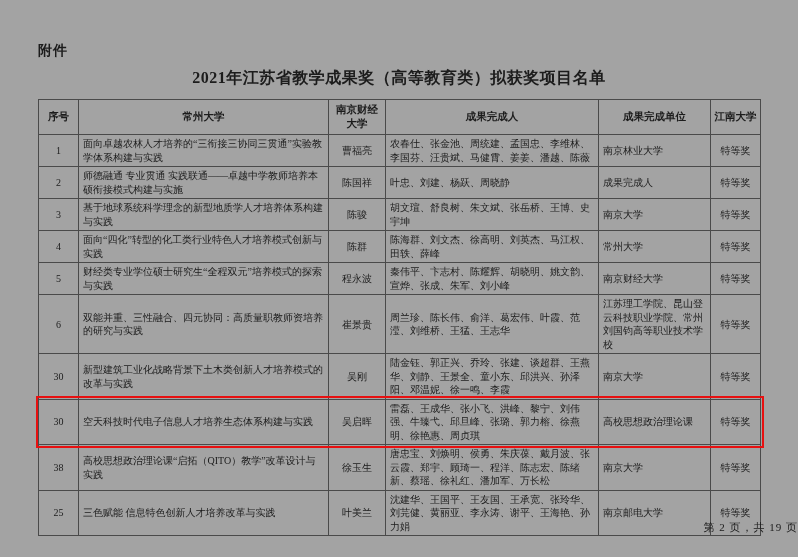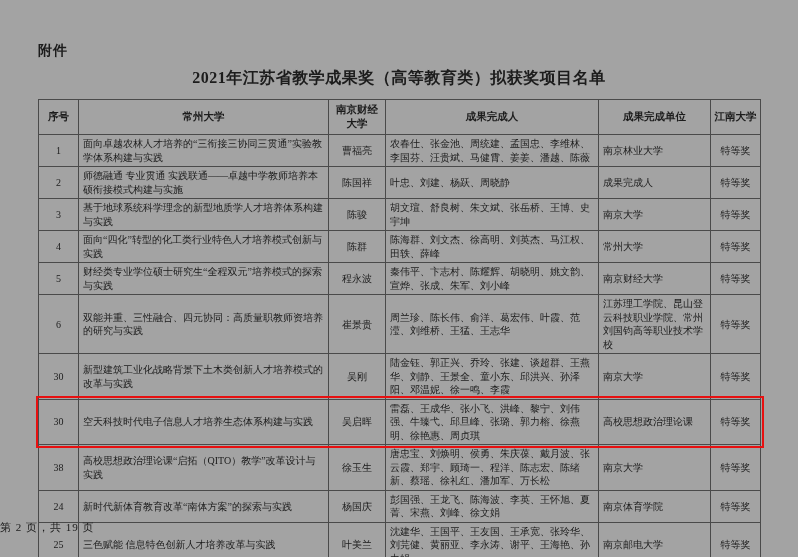--- a/index.html
+++ b/index.html
@@ -37,21 +37,21 @@
   col.c-no{width:40px;}
   col.c-title{width:250px;}
   col.c-first{width:57px;}
   col.c-authors{width:213px;}
   col.c-unit{width:112px;}
   col.c-result{width:50px;}
   td.c-no,td.c-first,td.c-result{text-align:center;}
   td.c-title,td.c-authors,td.c-unit{text-align:left;}
   tr.highlighted{outline:2.5px solid var(--red);outline-offset:1px;}
   .footer{
-    position:absolute;left:0;right:0;top:520px;text-align:left;
+    position:absolute;left:0;right:0;top:520px;text-align:right;
     font-size:11px;letter-spacing:1px;
   }
 </style>
 </head>
 <body>
 
 <div class="page">
 
   <div class="attachment">附件</div>
 
@@ -144,28 +144,20 @@
   </tr>
           <tr>
     <td class="c-no">38</td>
     <td class="c-title">高校思想政治理论课“启拓（QITO）教学”改革设计与实践</td>
     <td class="c-first">徐玉生</td>
     <td class="c-authors">唐忠宝、刘焕明、侯勇、朱庆葆、戴月波、张云霞、郑宇、顾琦一、程洋、陈志宏、陈绪新、蔡瑶、徐礼红、潘加军、万长松</td>
     <td class="c-unit">南京大学</td>
     <td class="c-result">特等奖</td>
   </tr>
           <tr>
-    <td class="c-no">24</td>
-    <td class="c-title">新时代新体育教育改革“南体方案”的探索与实践</td>
-    <td class="c-first">杨国庆</td>
-    <td class="c-authors">彭国强、王龙飞、陈海波、李英、王怀旭、夏菁、宋燕、刘峰、徐文娟</td>
-    <td class="c-unit">南京体育学院</td>
-    <td class="c-result">特等奖</td>
-  </tr>
-          <tr>
     <td class="c-no">25</td>
     <td class="c-title">三色赋能 信息特色创新人才培养改革与实践</td>
     <td class="c-first">叶美兰</td>
     <td class="c-authors">沈建华、王国平、王友国、王承宽、张玲华、刘芫健、黄丽亚、李永涛、谢平、王海艳、孙力娟</td>
     <td class="c-unit">南京邮电大学</td>
     <td class="c-result">特等奖</td>
   </tr>
         </tbody>
     </table>
   </div>

